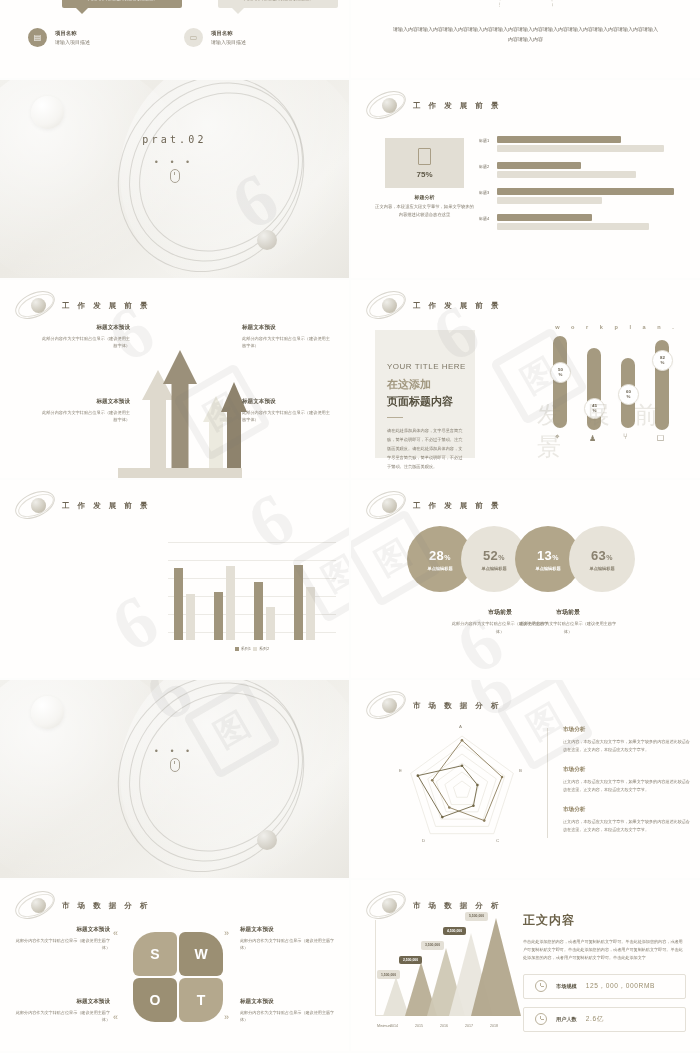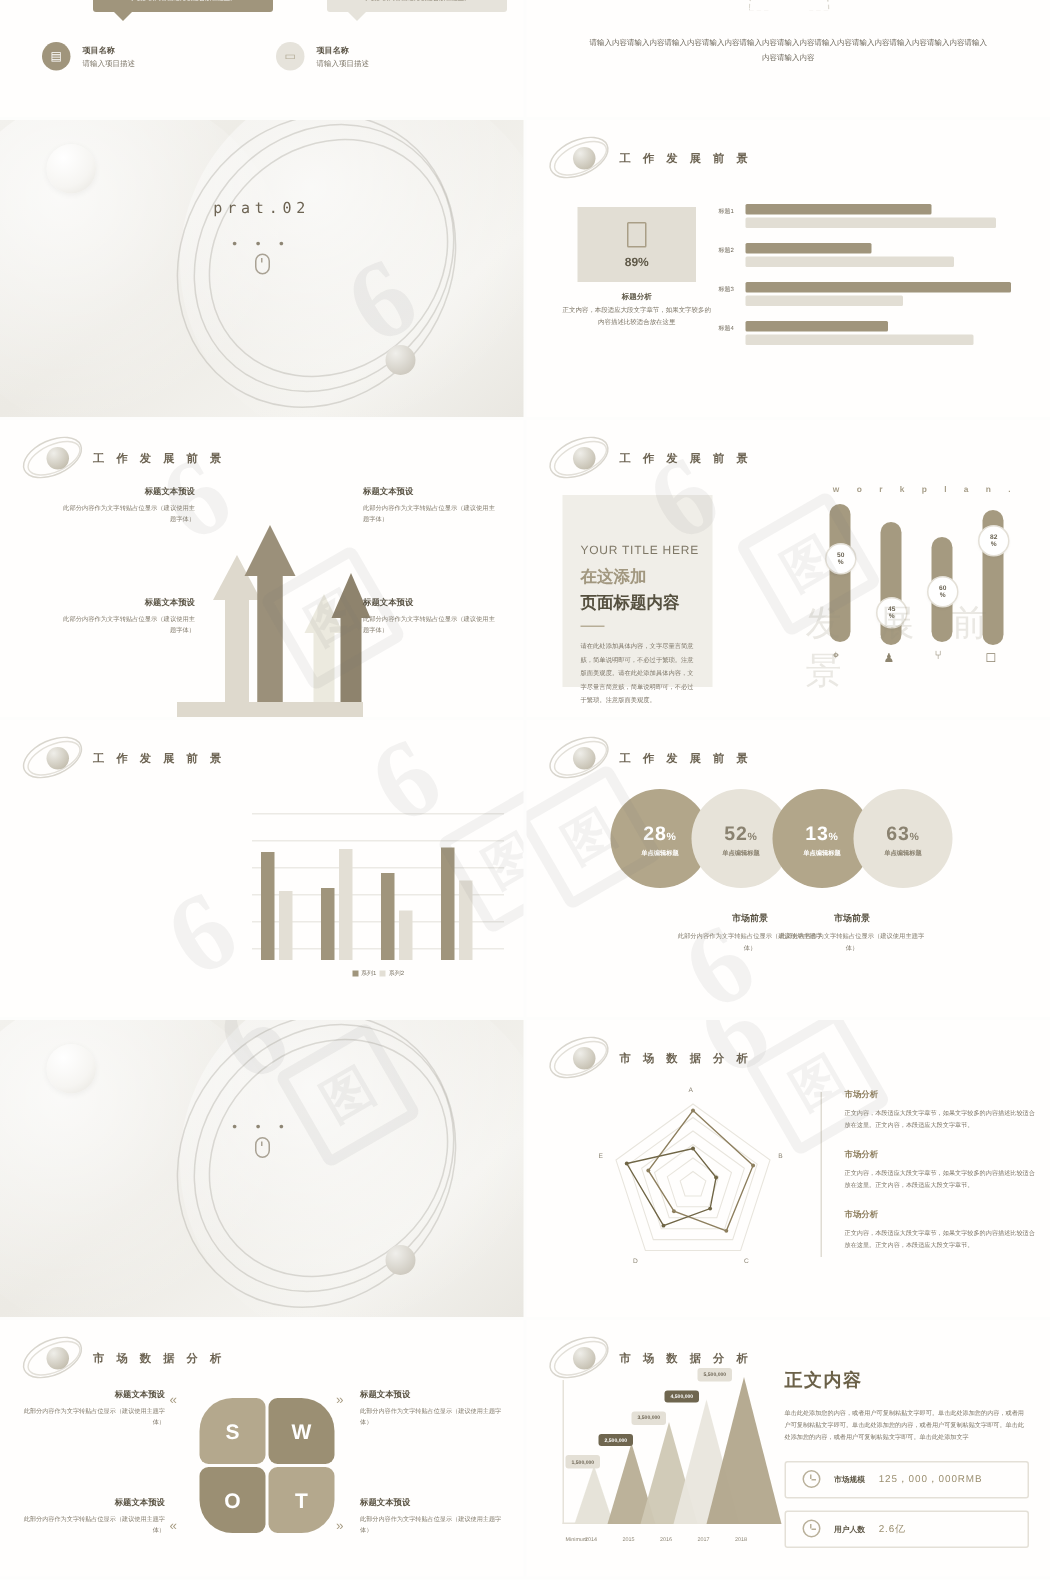--- a/index.html
+++ b/index.html
@@ -320,21 +320,21 @@
     <div class="shead">
       <div class="logo">
         <div class="ring"></div>
           <div class="ring2"></div>
           <div class="ball"></div>
       </div>
       <div class="stitle">工 作 发 展 前 景</div>
     </div>
     <div class="pbox">
       <div class="ph"></div>
-      <div class="pv">89%</div>
+      <div class="pv">75%</div>
     </div>
     <div class="pcap">标题分析</div>
     <div class="pdesc">正文内容，本段适应大段文字章节，如果文字较多的内容描述比较适合放在这里</div>
     <div class="hb" style="top:56px;" id="hb-rows">
         <div class="hbrow">
           <div class="lbl">标题1</div>
           <div class="b1" style="width:123.5px"></div>
           <div class="b2" style="width:167.2px"></div>
         </div>
         <div class="hbrow">

